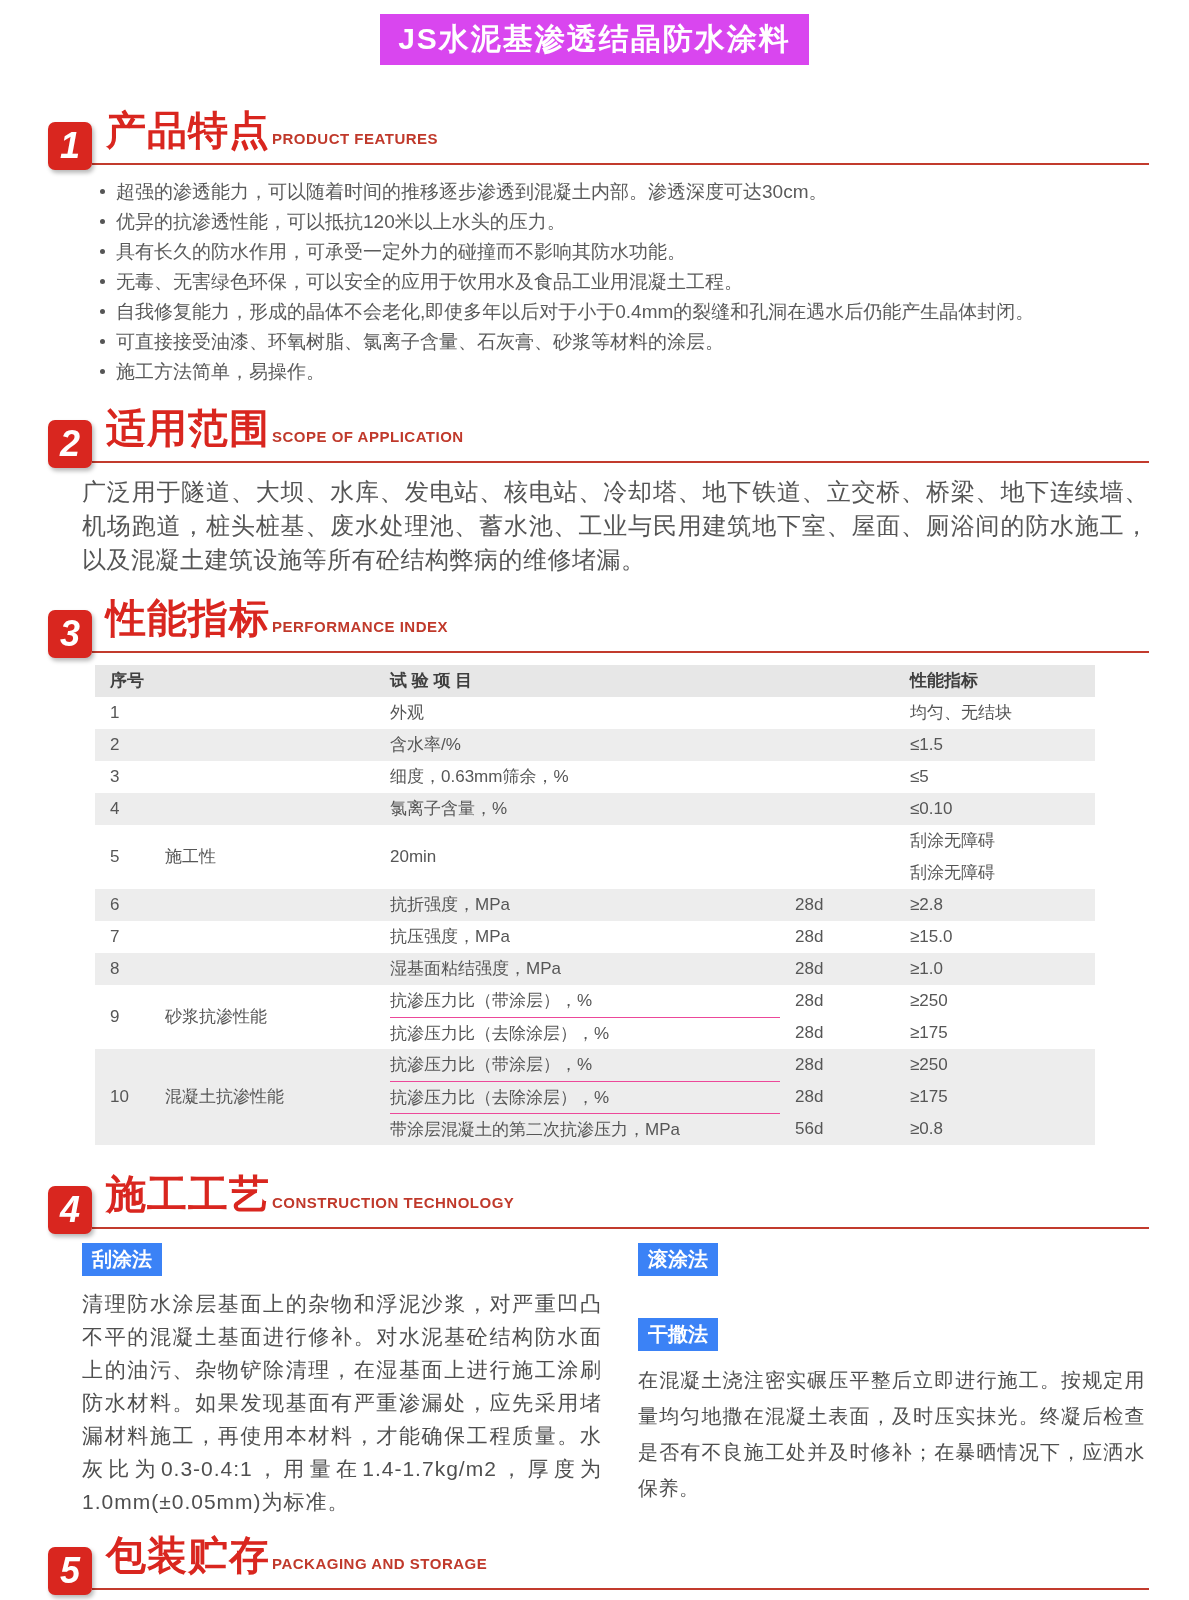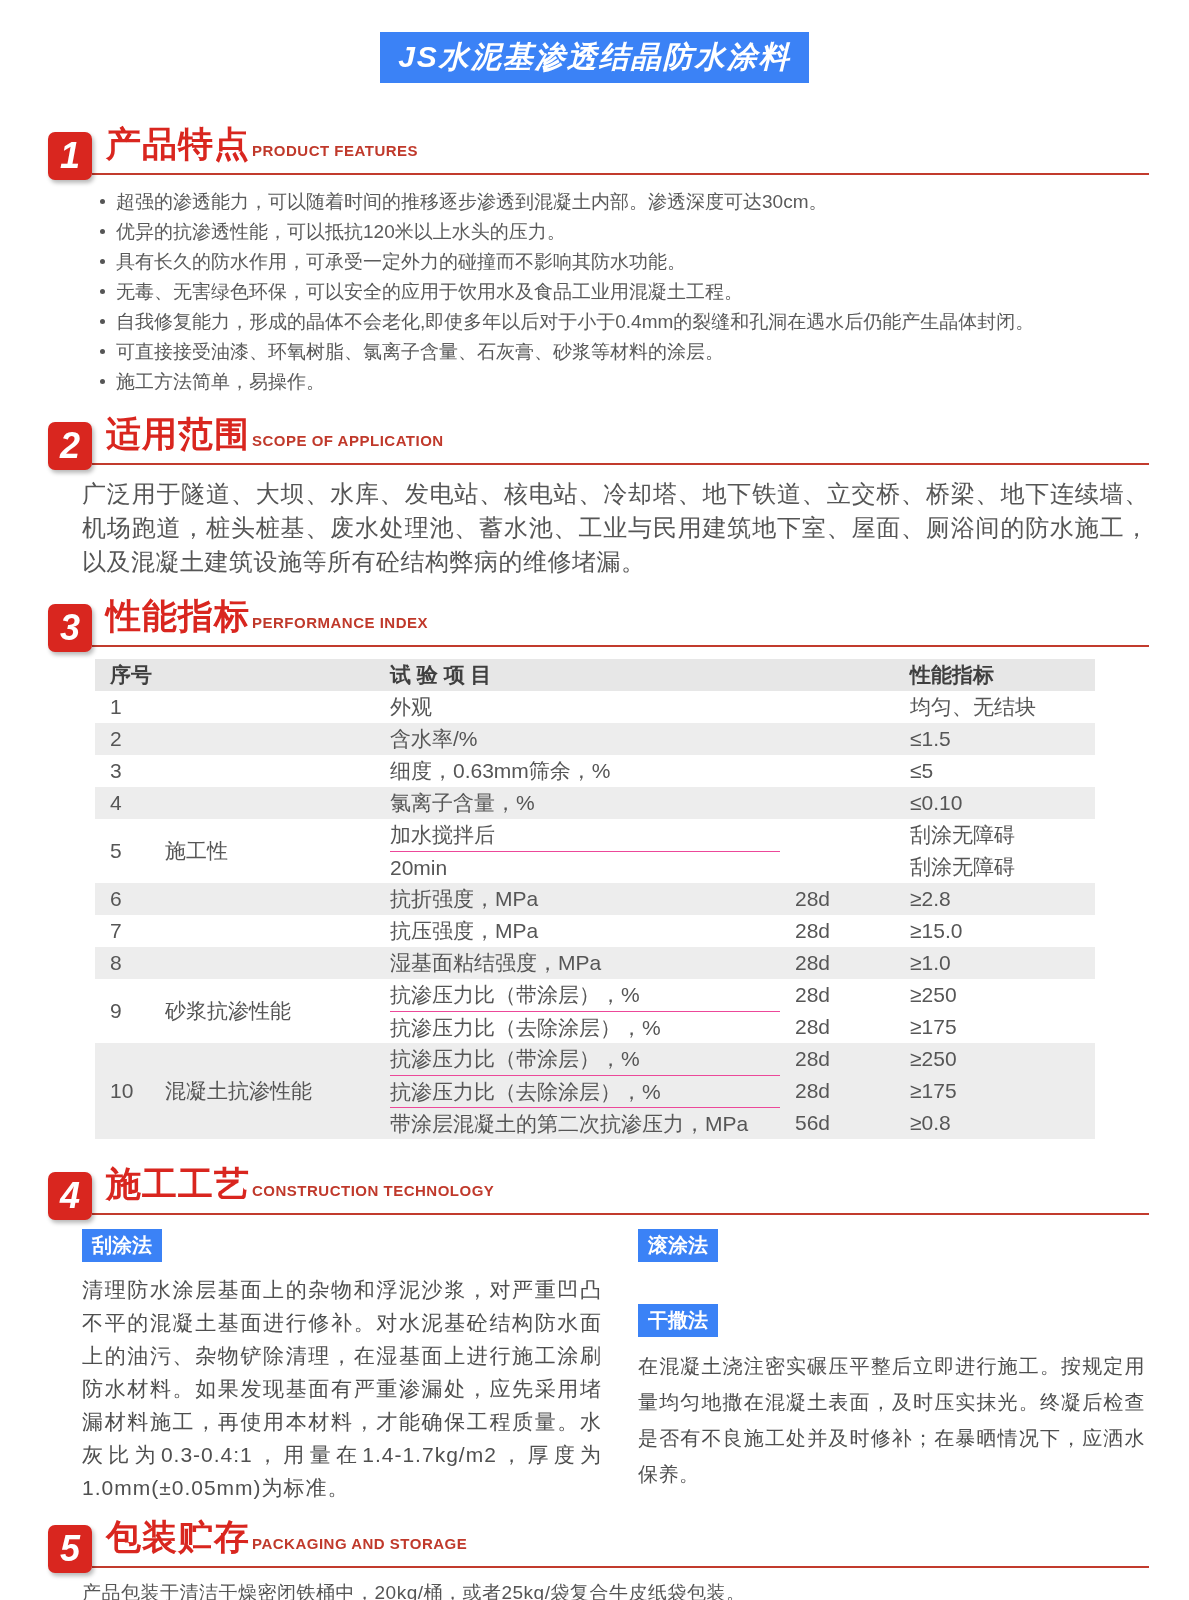--- a/index.html
+++ b/index.html
@@ -1,48 +1,48 @@
 <!DOCTYPE html>
 <html><head>
 <meta charset="utf-8">
 <style>
   * { margin:0; padding:0; box-sizing:border-box; }
   html,body { width:1189px; height:1600px; background:#ffffff; overflow:hidden;
               font-family:"Liberation Sans","DejaVu Sans",sans-serif; }
 
   
-  .title-bar { width:fit-content; margin:32px auto 0; background:#3b82f6; color:#fff;
-               font-size:30px; font-weight:bold; padding:5px 18px; letter-spacing:2px;font-style:italic; }
+  .title-bar { width:fit-content; margin:14px auto 0; background:#d946ef; color:#fff;
+               font-size:30px; font-weight:bold; padding:5px 18px; letter-spacing:2px; }
 
   
   .sec { margin:0 40px 0 48px; }
   .sec-head { display:flex; align-items:flex-end; }
   .sec-num { width:44px; height:48px; background:#d9261f; border-radius:7px; color:#fff;
              font-size:36px; font-weight:bold; font-style:italic; flex:none;
              display:flex; align-items:center; justify-content:center;
              box-shadow:2px 3px 4px rgba(0,0,0,0.28); position:relative; z-index:2;
              margin-bottom:-5px; }
   .sec-body { flex:1; border-bottom:2px solid #c23b2d; padding:0 0 5px 14px;
               display:flex; align-items:baseline; }
-  .sec-cn { color:#d9261f; font-size:35px; font-weight:bold; letter-spacing:1px; }
+  .sec-cn { color:#d9261f; font-size:40px; font-weight:bold; letter-spacing:1px; }
   .sec-en { color:#c0392b; font-size:15px; font-weight:bold; margin-left:2px; letter-spacing:0.5px; }
 
   
   .bullets { list-style:none; margin:16px 0 0 52px; }
   .bullet { display:flex; align-items:flex-start; margin-bottom:8px;
             color:#5a5a5a; font-size:19px; line-height:22px; }
   .dot { width:5px; height:5px; border-radius:50%; background:#555; margin:8px 11px 0 0; flex:none; }
 
   
   .para { margin:12px 0 0 34px; color:#555; font-size:24px; line-height:34px;
           text-align:justify; letter-spacing:0.5px; }
   .para.small { font-size:19px; line-height:26px; }
 
   
-  .ptable { margin:12px 0 0 47px; width:1000px; font-size:21px; color:#565656; }
+  .ptable { margin:12px 0 0 47px; width:1000px; font-size:17px; color:#565656; }
   .trow { display:grid; grid-template-columns:55px 225px 405px 115px 1fr; }
   .trow.shade { background:#ededed; }
   .trow.thead { background:#e7e7e7; font-weight:bold; color:#3f3f3f; }
   .c { display:flex; flex-direction:column; justify-content:center; padding-left:15px; }
   .sub { height:32px; line-height:32px; white-space:nowrap; }
   .c.name .sub + .sub { border-top:1px solid #ec4899; }
 
   
   .cols { display:flex; margin:14px 0 0 34px; gap:36px; }
   .col-left { width:520px; }
@@ -208,21 +208,20 @@
       </div>
 
       <div class="trow">
         <div class="c no">
             <div class="sub">5</div>
           </div>
         <div class="c cat">
             <div class="sub">施工性</div>
           </div>
         <div class="c name">
-          <div class="sub">加水搅拌后</div>
           <div class="sub">20min</div>
         </div>
         <div class="c age">
           <div class="sub"></div>
           <div class="sub"></div>
         </div>
         <div class="c val">
           <div class="sub">刮涂无障碍</div>
           <div class="sub">刮涂无障碍</div>
         </div>

